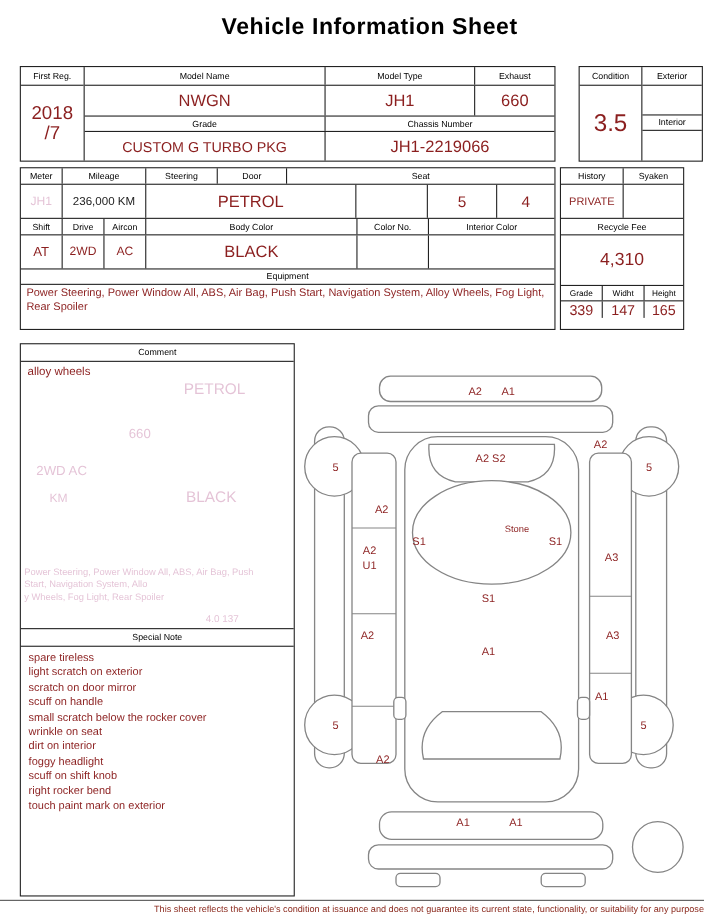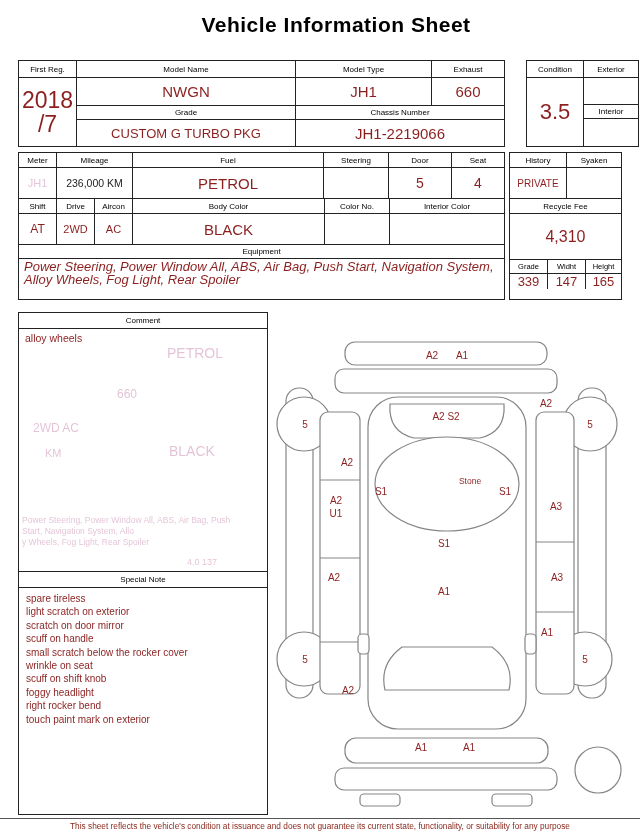--- a/index.html
+++ b/index.html
@@ -13,42 +13,42 @@
   .hc{display:flex;align-items:center;justify-content:center;font-size:8px;color:#000;
       white-space:nowrap;overflow:hidden;}
   .vc{display:flex;align-items:center;justify-content:center;color:#8b1f1f;
       white-space:nowrap;overflow:hidden;}
   .br{border-right:1px solid #222;}
   .bb{border-bottom:1px solid #222;}
   .red{color:#8b1f1f;}
   .pre{white-space:pre-line;text-align:center;line-height:1.05;}
   .ghost{position:absolute;color:#cf93b6;opacity:.55;white-space:nowrap;}
   .note{font-size:10px;color:#8b1f1f;line-height:13.4px;}
-  .eq{font-size:13px;color:#8b1f1f;line-height:12.5px;padding:2px 5px;
-      display:block;text-align:left;font-style:italic;}
+  .eq{font-size:10px;color:#8b1f1f;line-height:12.5px;padding:2px 5px;
+      display:block;text-align:left;}
   .footer{position:absolute;left:0;top:818px;width:100%;border-top:1px solid #555;
-          text-align:center;font-size:8.3px;color:#8b2a1e;padding-top:2px;}
+          text-align:right;font-size:8.3px;color:#8b2a1e;padding-top:2px;}
   svg text{font-family:"Liberation Sans",sans-serif;fill:#8b1f1f;font-size:10px;
            text-anchor:middle;}
   svg .small{font-size:8.5px;}
   svg .shape{fill:#fff;stroke:#858585;stroke-width:1.2;}
   svg .ln{stroke:#858585;stroke-width:1;}
 </style>
 </head>
 <body>
 
 <div class="page">
 
   <div class="title">Vehicle Information Sheet</div>
 
   <div class="tbl" style="left:18px;top:60px;width:487px;height:87px">
     <div class="rowf" style="height:100%">
       <div class="col br" style="width:57px">
         <div class="hc bb" style="height:16px">First Reg.</div>
-        <div class="vc pre" style="flex:1;font-size:23px">2018
+        <div class="vc pre" style="flex:1;font-size:17px">2018
 /7</div>
       </div>
       <div class="col" style="flex:1">
         <div class="rowf bb" style="height:16px">
           <div class="hc br" style="width:218px">Model Name</div>
           <div class="hc br" style="width:135px">Model Type</div>
           <div class="hc" style="flex:1">Exhaust</div>
         </div>
         <div class="rowf bb" style="height:27px">
           <div class="vc br" style="width:218px;font-size:15px">NWGN</div>
@@ -79,21 +79,20 @@
         <div class="hc bb" style="height:13px">Interior</div>
         <div style="flex:1"></div>
       </div>
     </div>
   </div>
 
   <div class="tbl" style="left:18px;top:152px;width:487px;height:148px">
     <div class="rowf bb" style="height:14px">
       <div class="hc br" style="width:37px">Meter</div>
       <div class="hc br" style="width:75px">Mileage</div>
-      <div class="hc br" style="width:190px">Fuel</div>
       <div class="hc br" style="width:64px">Steering</div>
       <div class="hc br" style="width:62px">Door</div>
       <div class="hc" style="flex:1">Seat</div>
     </div>
     <div class="rowf bb" style="height:30px">
       <div class="vc br" style="width:37px">
         <span class="ghost" style="position:static;font-size:11px">JH1</span>
       </div>
       <div class="vc br" style="width:75px;font-size:10.5px;color:#222">236,000 KM</div>
       <div class="vc br" style="width:190px;font-size:15px">PETROL</div>
@@ -159,22 +158,23 @@
       <span class="ghost" style="left:168px;top:228px;font-size:9px">4.0  137</span>
     </div>
     <div class="hc bb" style="height:15px">Special Note</div>
     <div style="flex:1;padding:4px 7px">
       <div class="note">spare tireless</div>
       <div class="note">light scratch on exterior</div>
       <div class="note">scratch on door mirror</div>
       <div class="note">scuff on handle</div>
       <div class="note">small scratch below the rocker cover</div>
       <div class="note">wrinkle on seat</div>
+      <div class="note">dirt on interior</div>
+      <div class="note">foggy headlight</div>
       <div class="note">scuff on shift knob</div>
-      <div class="note">foggy headlight</div>
       <div class="note">right rocker bend</div>
       <div class="note">touch paint mark on exterior</div>
     </div>
   </div>
 
   <svg style="position:absolute;left:268px;top:312px" width="368" height="503" viewBox="0 0 368 503">
 
     <rect class="shape" x="18" y="76" width="27" height="310" rx="13"></rect>
     <rect class="shape" x="310" y="76" width="28" height="310" rx="13"></rect>
 

